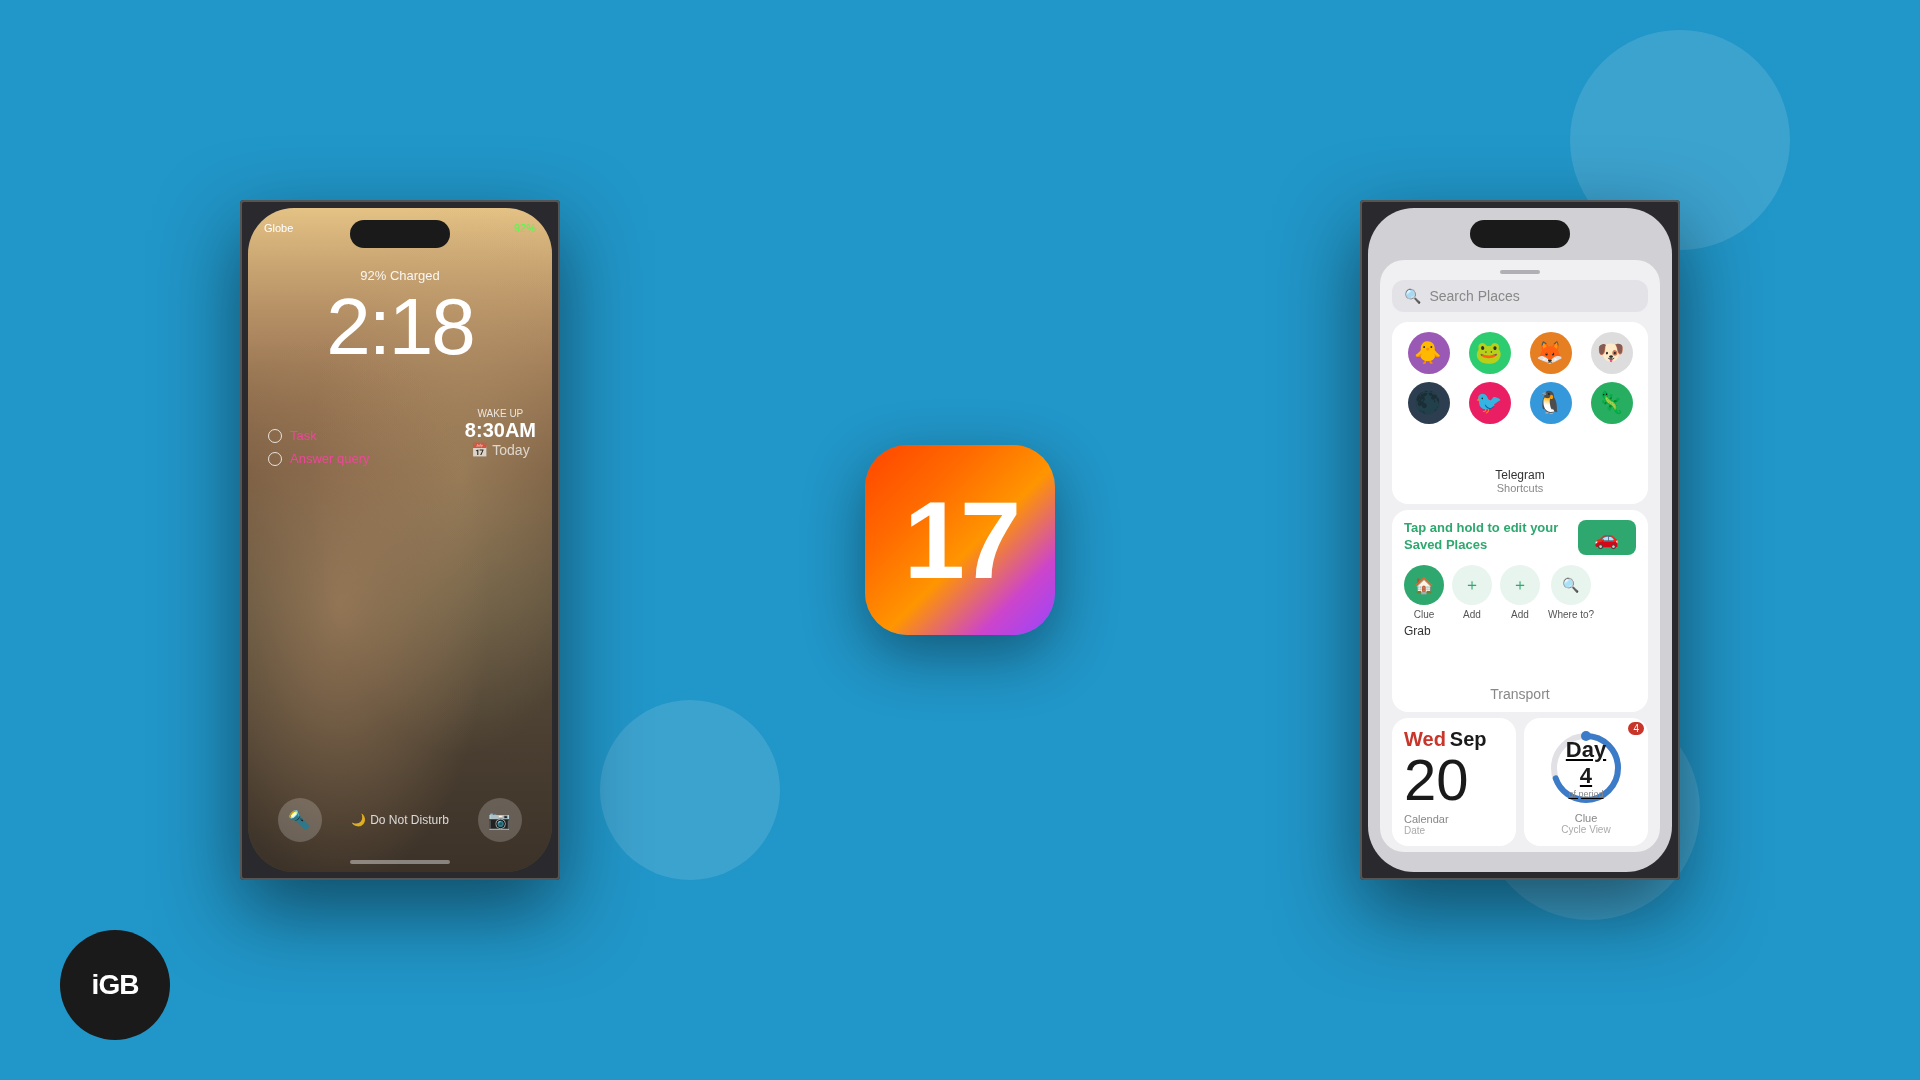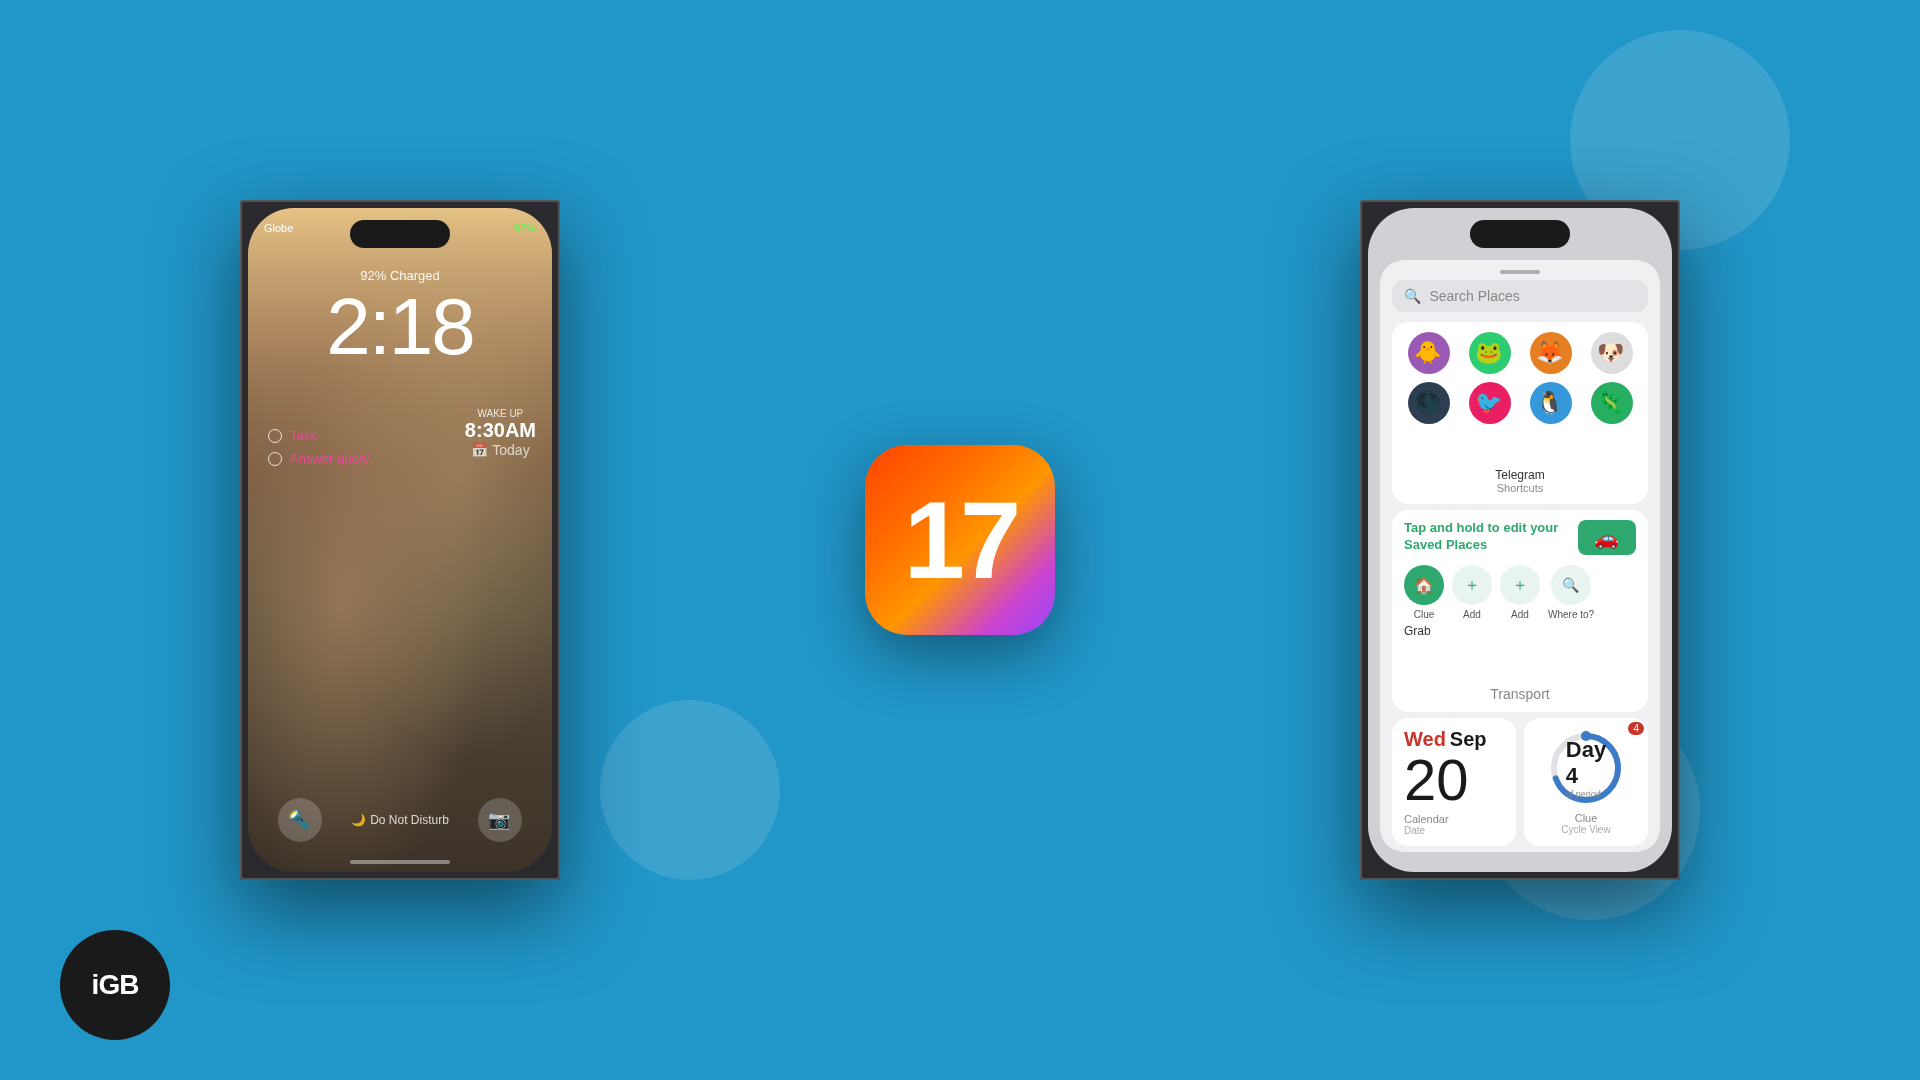--- a/index.html
+++ b/index.html
@@ -409,20 +409,22 @@
       height: 80px;
       position: relative;
       margin: 0 auto;
     }
     .clue-ring svg { width: 80px; height: 80px; }
     .clue-center {
       position: absolute;
       top: 50%;
       left: 50%;
       transform: translate(-50%, -50%);
+      text-align: center;
+      text-decoration: underline;
     }
     .clue-day-num { font-size: 22px; font-weight: 700; color: #1a1a1a; }
     .clue-of-period { font-size: 9px; color: #888; }
     .clue-badge {
       position: absolute;
       top: 4px;
       right: 4px;
       background: #c8352a;
       color: white;
       border-radius: 8px;

